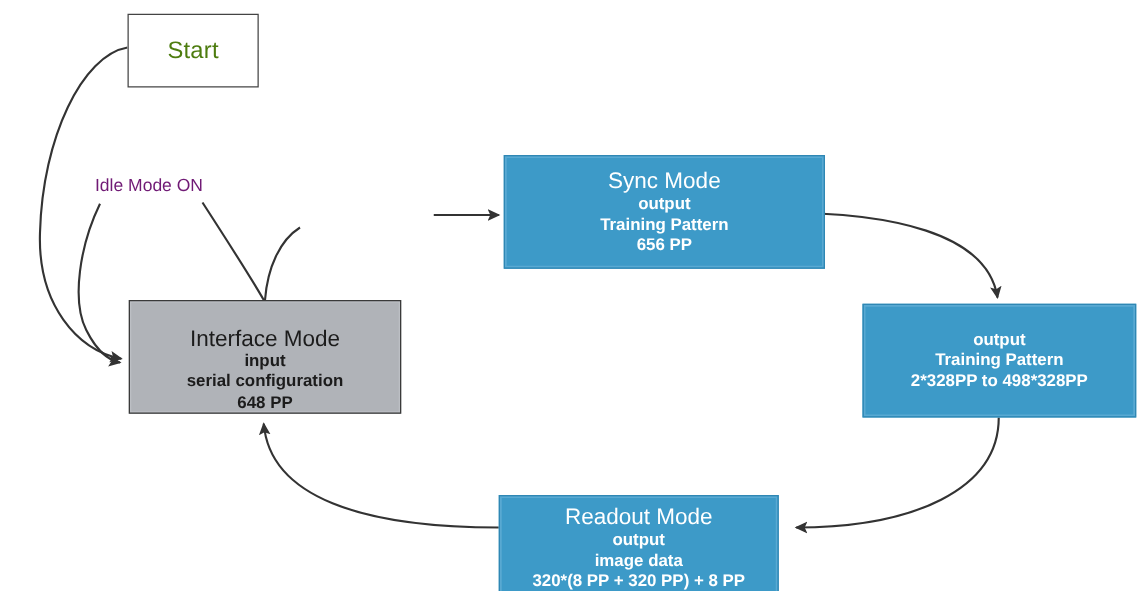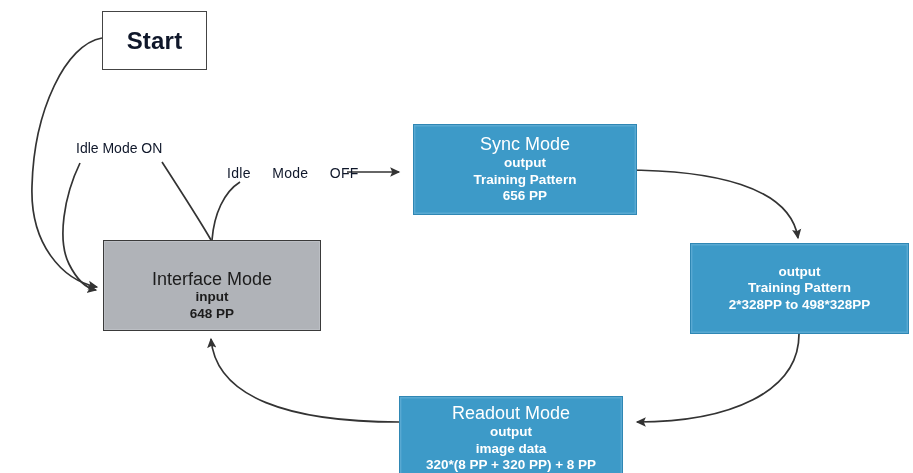--- a/index.html
+++ b/index.html
@@ -29,23 +29,23 @@
     flex-direction: column;
     align-items: center;
     justify-content: center;
     text-align: center;
   }
   .node-start {
     border: 1.6px solid #444444;
     background: #ffffff;
   }
   .node-start .node-title {
-    font-size: 24px;
-    color: #0f172a;
-    font-weight: 700;
+    font-size: 19px;
+    color: #4d7c0f;
+    font-weight: 400;
     letter-spacing: 0.2px;
   }
   .node-gray {
     background: #b0b3b8;
     border: 1.8px solid #3a3a3a;
     box-shadow: inset 0 0 0 1px #bcbfc4;
   }
   .node-gray .node-title {
     font-size: 18px;
     color: #1c1c1c;
@@ -72,21 +72,21 @@
   }
   .node-blue .node-line {
     font-size: 13.5px;
     color: #ffffff;
     line-height: 1.22;
     font-weight: 600;
   }
   .edge-label {
     position: absolute;
     font-size: 14px;
-    color: #0f172a;
+    color: #701a75;
     white-space: nowrap;
     font-weight: 400;
   }
   .edge-label-spaced {
     letter-spacing: 0.3px;
   }
   .lbl-word { display: inline-block; }
   .lbl-gap { display: inline-block; width: 13px; }
 </style>
 </head>
@@ -118,24 +118,25 @@
     <path d="M 399 422 C 290 422, 216 398, 211 339" fill="none" stroke="#333333" stroke-width="1.7" marker-end="url(#arrow)"></path>
   </svg>
 
   <div class="node node-start" style="left:102px; top:11px; width:105px; height:59px;">
     <div class="node-title">Start</div>
   </div>
 
   <div class="node node-gray" style="left:103px; top:240px; width:218px; height:91px;">
     <div class="node-title">Interface Mode</div>
     <div class="node-line">input</div>
+    <div class="node-line">serial configuration</div>
     <div class="node-line">648 PP</div>
   </div>
 
-  <div class="node node-blue" style="left:413px; top:124px; width:224px; height:91px;">
+  <div class="node node-blue" style="left:403px; top:124px; width:257px; height:91px;">
     <div class="node-title">Sync Mode</div>
     <div class="node-line">output</div>
     <div class="node-line">Training Pattern</div>
     <div class="node-line">656 PP</div>
   </div>
 
   <div class="node node-blue" style="left:690px; top:243px; width:219px; height:91px;">
     <div class="node-line">output</div>
     <div class="node-line">Training Pattern</div>
     <div class="node-line">2*328PP to 498*328PP</div>
@@ -143,21 +144,14 @@
 
   <div class="node node-blue" style="left:399px; top:381px; width:224px; height:85px;margin-top:15px;">
     <div class="node-title">Readout Mode</div>
     <div class="node-line">output</div>
     <div class="node-line">image data</div>
     <div class="node-line">320*(8 PP + 320 PP) + 8 PP</div>
   </div>
 
   <div class="edge-label" style="left:76px; top:140px;">Idle Mode ON</div>
 
-  <div class="edge-label edge-label-spaced" style="left:227px; top:165px;">
-    <span class="lbl-word">Idle</span>
-    <span class="lbl-gap"></span>
-    <span class="lbl-word">Mode</span>
-    <span class="lbl-gap"></span>
-    <span class="lbl-word">OFF</span>
-  </div>
 
 </div>
 
 </body></html>

